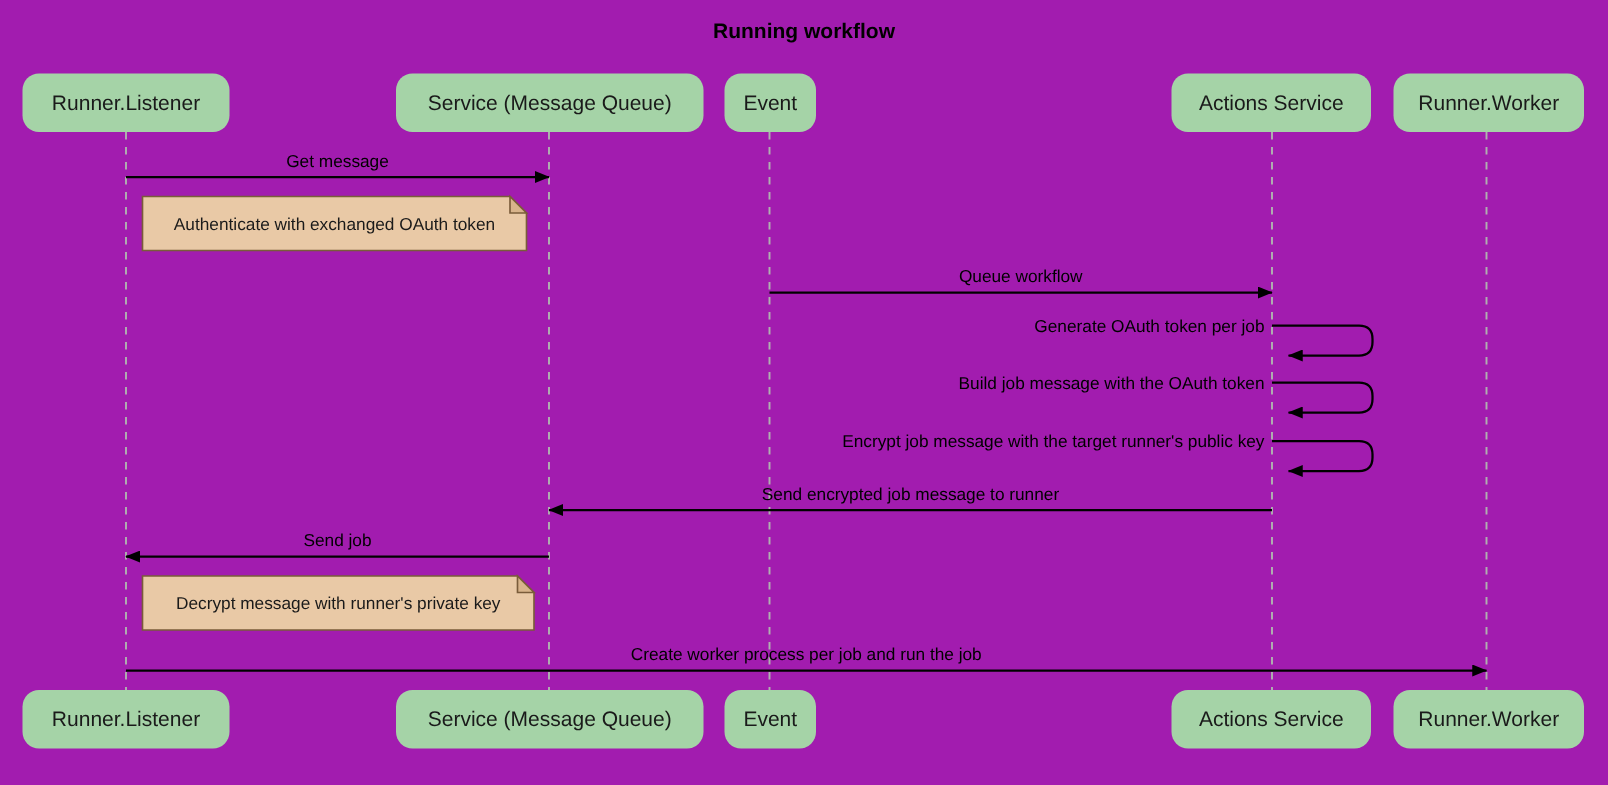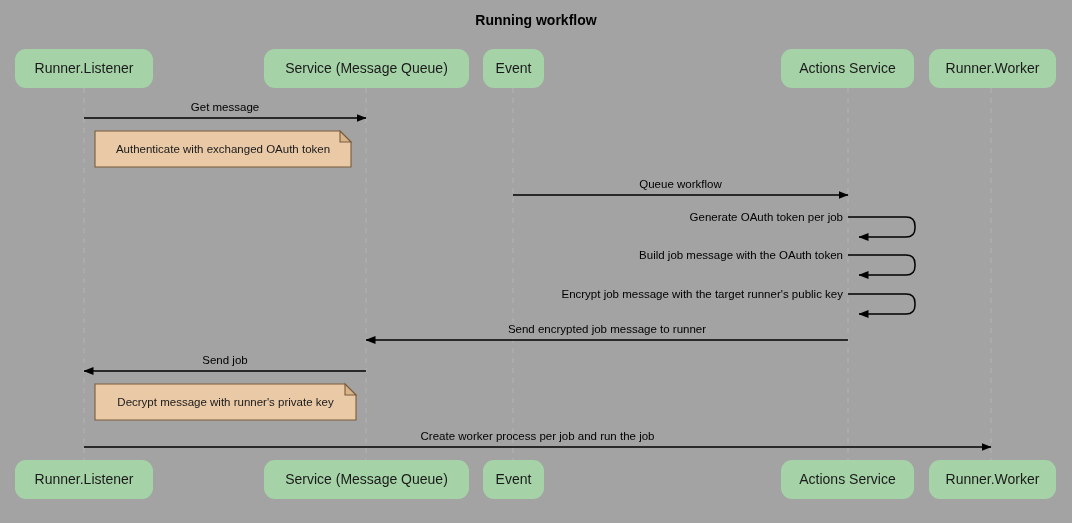--- a/index.html
+++ b/index.html
@@ -9,21 +9,21 @@
     background: #ffffff;
   }
   body {
     font-family: "Liberation Sans", sans-serif;
     color: #000000;
   }
   #diagram-root {
     position: relative;
     width: 1072px;
     height: 523px;
-    background: #a3a3a3;
+    background: #a21caf;
     overflow: hidden;
   }
   #diagram-svg {
     position: absolute;
     top: 0;
     left: 0;
     width: 1072px;
     height: 523px;
   }
   .title-text {

